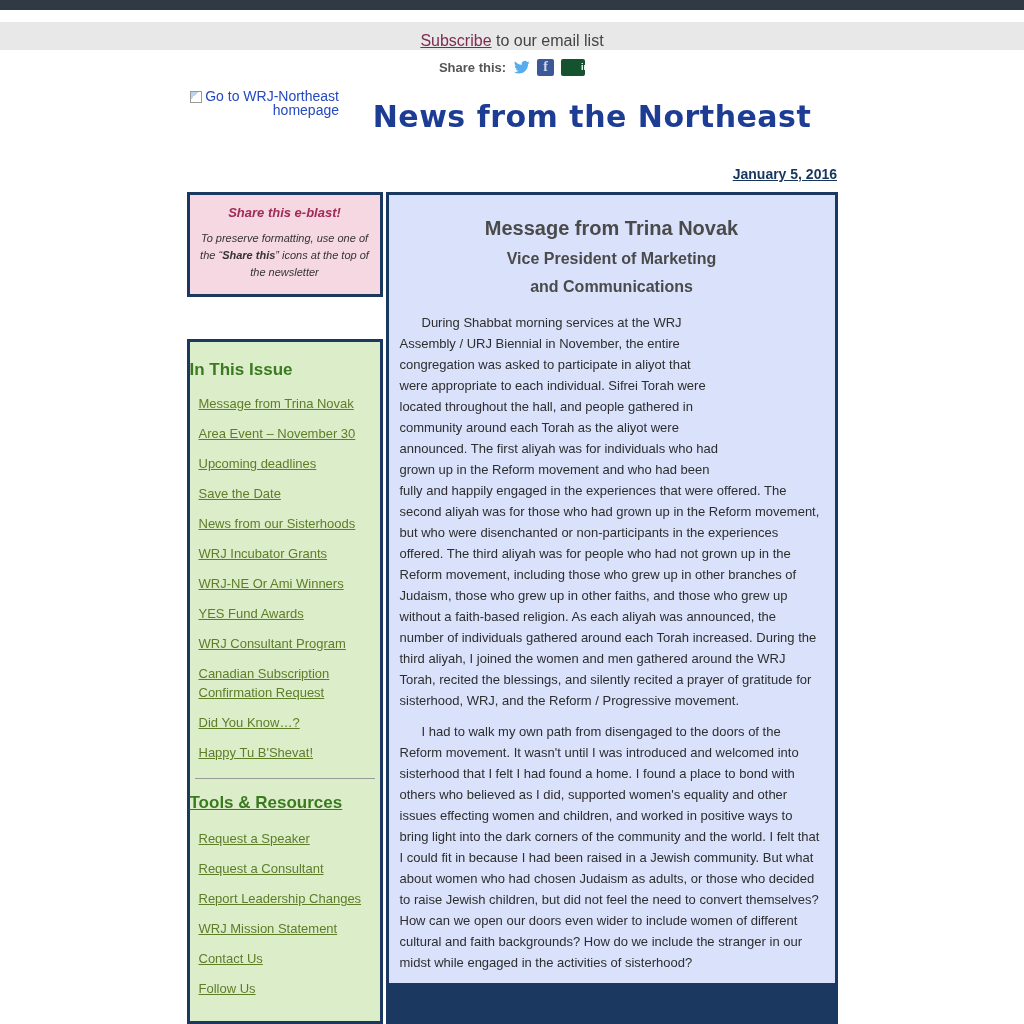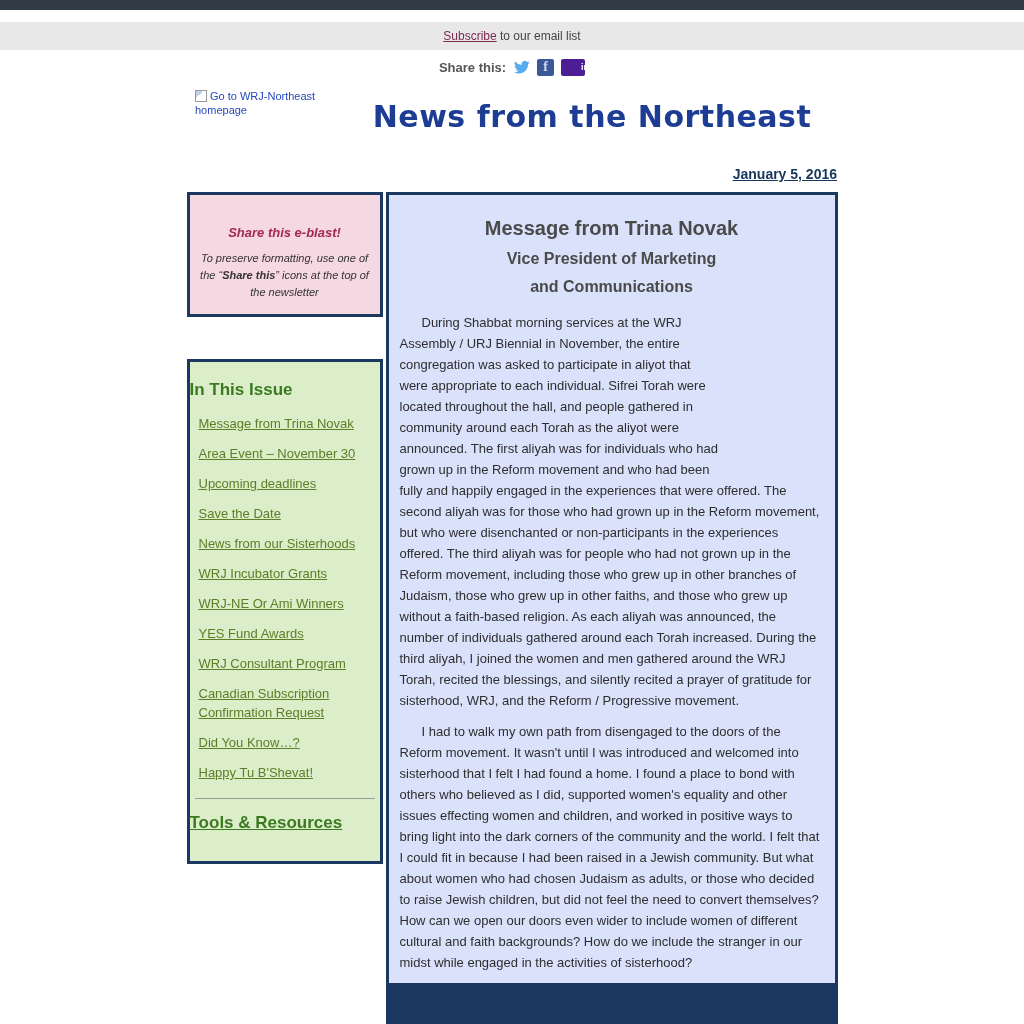--- a/index.html
+++ b/index.html
@@ -5,60 +5,60 @@
   * { box-sizing: border-box; }
   html,body { margin:0; padding:0; }
   body {
     width:1024px; height:1024px; overflow:hidden;
     background:#ffffff;
     font-family:"Liberation Sans","DejaVu Sans",sans-serif;
   }
   .topbar { height:10px; background:#2f3a44; }
   .subscribe-bar {
     margin-top:12px; height:28px; background:#e8e8e8;
-    display:flex; align-items:center; justify-content:center;
-    font-size:12px; color:#444;
+    display:flex; align-items:flex-end; justify-content:center;
+    font-size:16px; color:#444;
   }
   .subscribe-bar a { color:#7d2b50; text-decoration:underline; cursor:pointer; }
   .subscribe-rest { white-space:pre; }
 
   .share-row {
     margin-top:7px; display:flex; justify-content:center; align-items:center; gap:7px;
     height:20px;
   }
   .share-label { font-weight:bold; font-size:13px; color:#555; }
   .sicon { width:17px; height:17px; display:inline-flex; align-items:center; justify-content:center; cursor:pointer; }
   .sicon.fb { background:#3b5998; color:#cdd7ef; font-family:"Liberation Serif",serif; font-weight:bold; font-size:14px; border-radius:2px; }
-  .sicon.li { background:#4c1d95; color:#ffffff; font-weight:bold; font-size:9px; border-radius:2px; font-family:"Liberation Sans",sans-serif;padding-left:24px; }
+  .sicon.li { background:#14532d; color:#ffffff; font-weight:bold; font-size:9px; border-radius:2px; font-family:"Liberation Sans",sans-serif;padding-left:24px; }
 
   .header { position:relative; width:650px; margin:10px auto 0; height:64px; }
   .logo {
-    position:absolute; left:8px; top:2px; width:152px; text-align:left;
-    font-size:11px; color:#2449c0; line-height:14px; text-decoration:none; cursor:pointer;
+    position:absolute; left:0; top:2px; width:152px; text-align:right;
+    font-size:14px; color:#2449c0; line-height:14px; text-decoration:none; cursor:pointer;
   }
   .broken-icon {
     display:inline-block; width:12px; height:12px; border:1px solid #9a9a9a;
     background:linear-gradient(135deg,#bcd3ea 0 35%,#ffffff 35% 100%);
     vertical-align:-2px; margin-right:3px;
   }
   .title {
     margin:0; padding-left:160px; text-align:center;
     font-family:"DejaVu Sans",sans-serif;
     font-size:30px; font-weight:bold; color:#1d3c94;
     letter-spacing:.5px; line-height:60px;
   }
   .date-row { width:650px; margin:14px auto 0; text-align:right; }
   .date { font-weight:bold; font-size:14px; color:#16365c; text-decoration:underline; }
 
   .content { width:651px; margin:9px auto 0; display:flex; gap:3px; align-items:flex-start; }
   .sidebar { width:196px; flex:none; }
 
   .pink-box {
     border:3px solid #1b3860; background:#f6d8e2;
-    text-align:center; padding:26px 10px 13px;
+    text-align:center; padding:6px 10px 13px;
   }
   .pink-title { font-size:13px; font-weight:bold; font-style:italic; color:#a12a57; margin:4px 0 10px; }
   .pink-body { font-size:11px; font-style:italic; color:#333; line-height:17px; margin:0; }
 
   .green-box { border:3px solid #1b3860; background:#dcedca; margin-top:42px; padding:6px 0 12px; }
   .green-heading { text-align:left; font-size:17px; font-weight:bold; color:#3b7a20; margin:12px 0 14px; }
   .green-heading.second { margin:14px 0 16px;text-decoration:underline; }
   .link-list { list-style:none; margin:0; padding:0 8px 0 9px; }
   .link-list li { margin-bottom:11px; line-height:18px; }
   .link-list a { color:#5e7d26; font-size:13px; text-decoration:underline; cursor:pointer; }
@@ -128,20 +128,28 @@
         <li><a>WRJ Incubator Grants</a></li>
         <li><a>WRJ-NE Or Ami Winners</a></li>
         <li><a>YES Fund Awards</a></li>
         <li><a>WRJ Consultant Program</a></li>
         <li><a>Canadian Subscription Confirmation Request</a></li>
         <li><a>Did You Know…?</a></li>
         <li><a>Happy Tu B'Shevat!</a></li>
       </ul>
       <hr>
       <h2 class="green-heading second">Tools &amp; Resources</h2>
+      <ul class="link-list">
+        <li><a>Request a Speaker</a></li>
+        <li><a>Request a Consultant</a></li>
+        <li><a>Report Leadership Changes</a></li>
+        <li><a>WRJ Mission Statement</a></li>
+        <li><a>Contact Us</a></li>
+        <li><a>Follow Us</a></li>
+      </ul>
     </div>
 
   </div>
 
   <div class="main">
     <div class="blue-box">
       <h2 class="main-heading">Message from Trina Novak</h2>
       <h3 class="main-sub">Vice President of Marketing</h3>
       <h3 class="main-sub last">and Communications</h3>
       <p class="body-para"><span class="float-spacer"></span><span>During Shabbat morning services at the WRJ Assembly / URJ Biennial in November, the entire congregation was asked to participate in aliyot that were appropriate to each individual. Sifrei Torah were located throughout the hall, and people gathered in community around each Torah as the aliyot were announced. The first aliyah was for individuals who had grown up in the Reform movement and who had been fully and happily engaged in the experiences that were offered. The second aliyah was for those who had grown up in the Reform movement, but who were disenchanted or non-participants in the experiences offered. The third aliyah was for people who had not grown up in the Reform movement, including those who grew up in other branches of Judaism, those who grew up in other faiths, and those who grew up without a faith-based religion. As each aliyah was announced, the number of individuals gathered around each Torah increased. During the third aliyah, I joined the women and men gathered around the WRJ Torah, recited the blessings, and silently recited a prayer of gratitude for sisterhood, WRJ, and the Reform / Progressive movement.</span></p>

